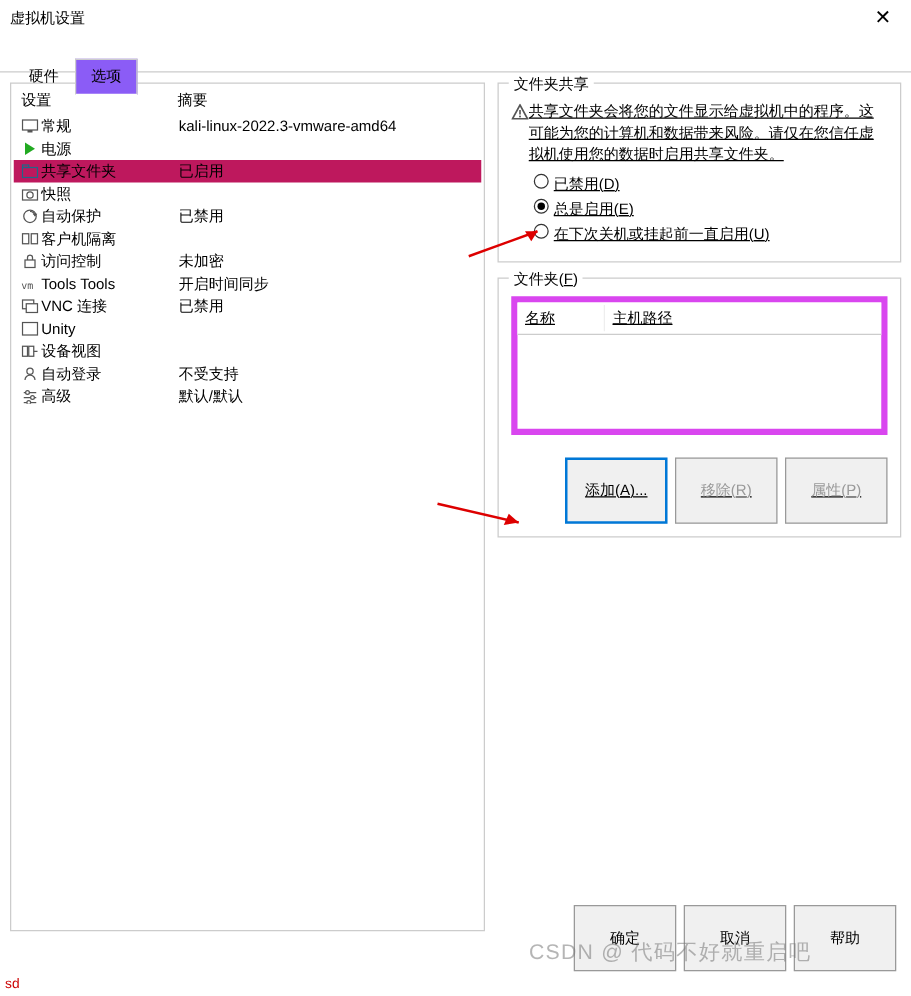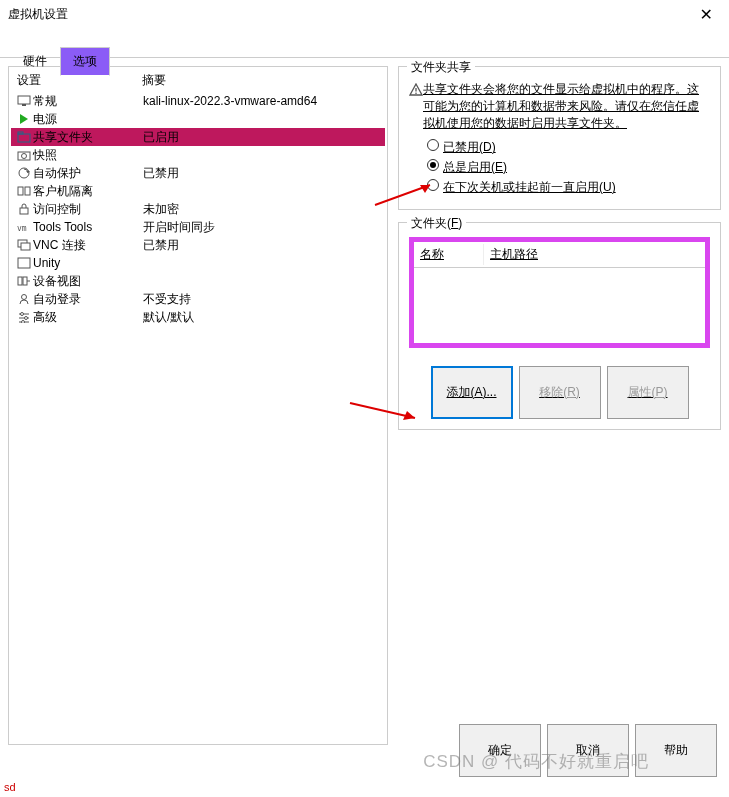--- a/index.html
+++ b/index.html
@@ -160,21 +160,21 @@
       padding: 2px 6px;
       border-right: 1px solid #eee;
     }
     .folder-col-path {
       flex: 1;
       padding: 2px 6px;
     }
     .folder-buttons {
       display: flex;
       gap: 6px;
-      justify-content: center;
+      justify-content: flex-end;
       margin-top: 12px;
     }
     .btn {
       min-width: 82px;
       padding: 17px 6px;
       border: 1px solid #999;
       background: #f0f0f0;
       cursor: pointer;
       text-align: center;
       font-family: inherit;

